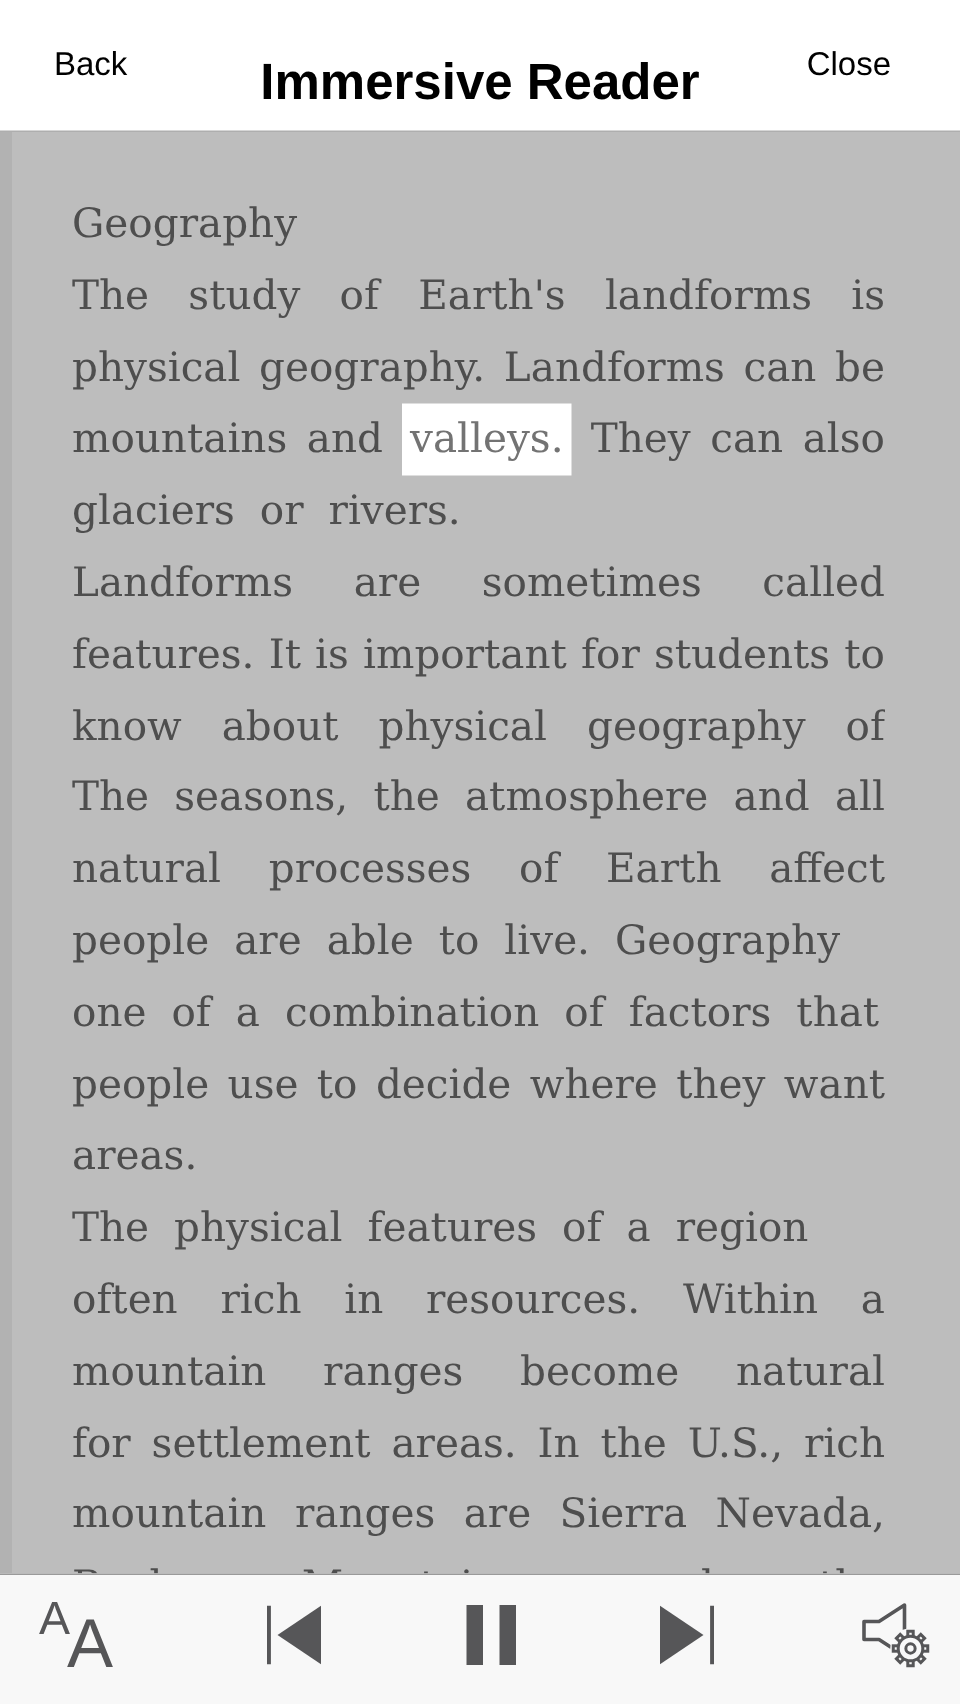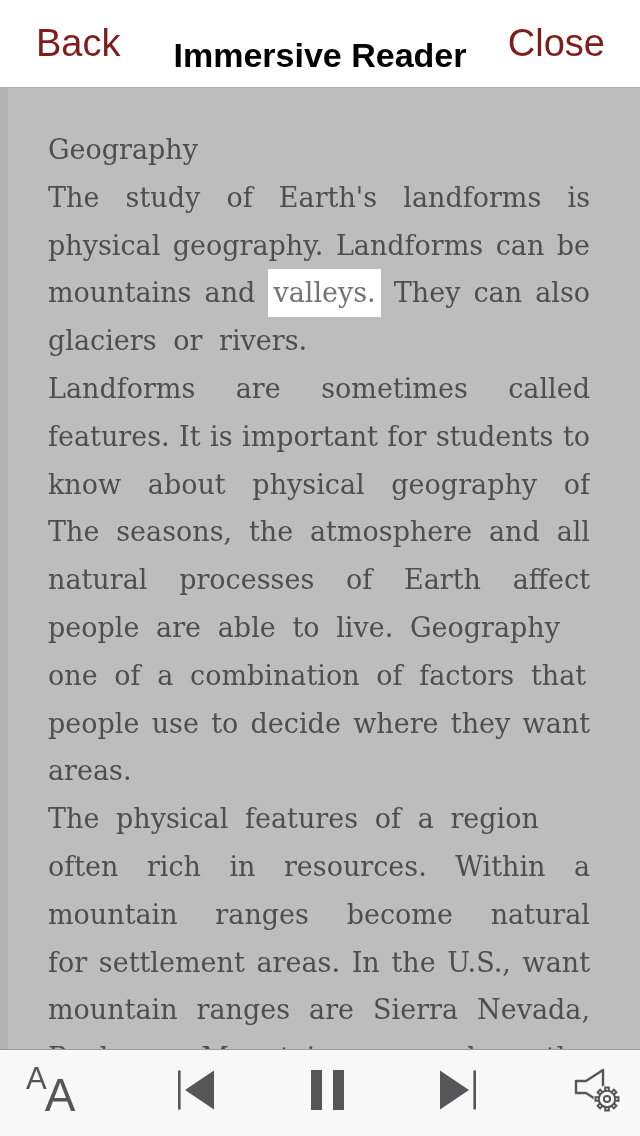--- a/index.html
+++ b/index.html
@@ -14,26 +14,26 @@
   
   .navbar {
     position: absolute; top: 0; left: 0; right: 0;
     height: 88px; box-sizing: border-box;
     background: #ffffff;
     border-bottom: 1.5px solid #aeaeae;
   }
   .nav-btn {
     position: absolute; top: 0; height: 86px;
     display: flex; align-items: center;
-    font-size: 38px; color: #7f1d1d;
+    font-size: 22px; color: #000000;
     cursor: pointer; background: none; border: none; padding: 0;
     font-family: "Liberation Sans", sans-serif;
   }
   .nav-back  { left: 36px; }
-  .nav-close { right: 35px; }
+  .nav-close { right: 46px; }
   .nav-title {
     position: absolute; left: 0; right: 0; top: 0; height: 86px;
     display: flex; align-items: center; justify-content: center;
     font-size: 34px; font-weight: 700; color: #000000;
     pointer-events: none;
     margin-top: 12px;
   }
 
   
   .content {
@@ -118,21 +118,21 @@
         <div class="line j">know about physical geography of Earth.</div>
         <div class="line j">The seasons, the atmosphere and all the</div>
         <div class="line j">natural processes of Earth affect where</div>
         <div class="line l">people are able to live. Geography is</div>
         <div class="line l">one of a combination of factors that</div>
         <div class="line j">people use to decide where they want to</div>
         <div class="line l">areas.</div>
         <div class="line l">The physical features of a region are</div>
         <div class="line j">often rich in resources. Within a nation,</div>
         <div class="line j">mountain ranges become natural borders</div>
-        <div class="line j">for settlement areas. In the U.S., want</div>
+        <div class="line j">for settlement areas. In the U.S., rich</div>
         <div class="line j">mountain ranges are Sierra Nevada, the</div>
         <div class="line j">Rocky Mountains, and the Appalachians</div>
       </div>
   </div>
 
   <div class="toolbar">
 
     <button class="tool-btn">
       <span class="aa-wrap">
         <span class="aa-small">A</span>

